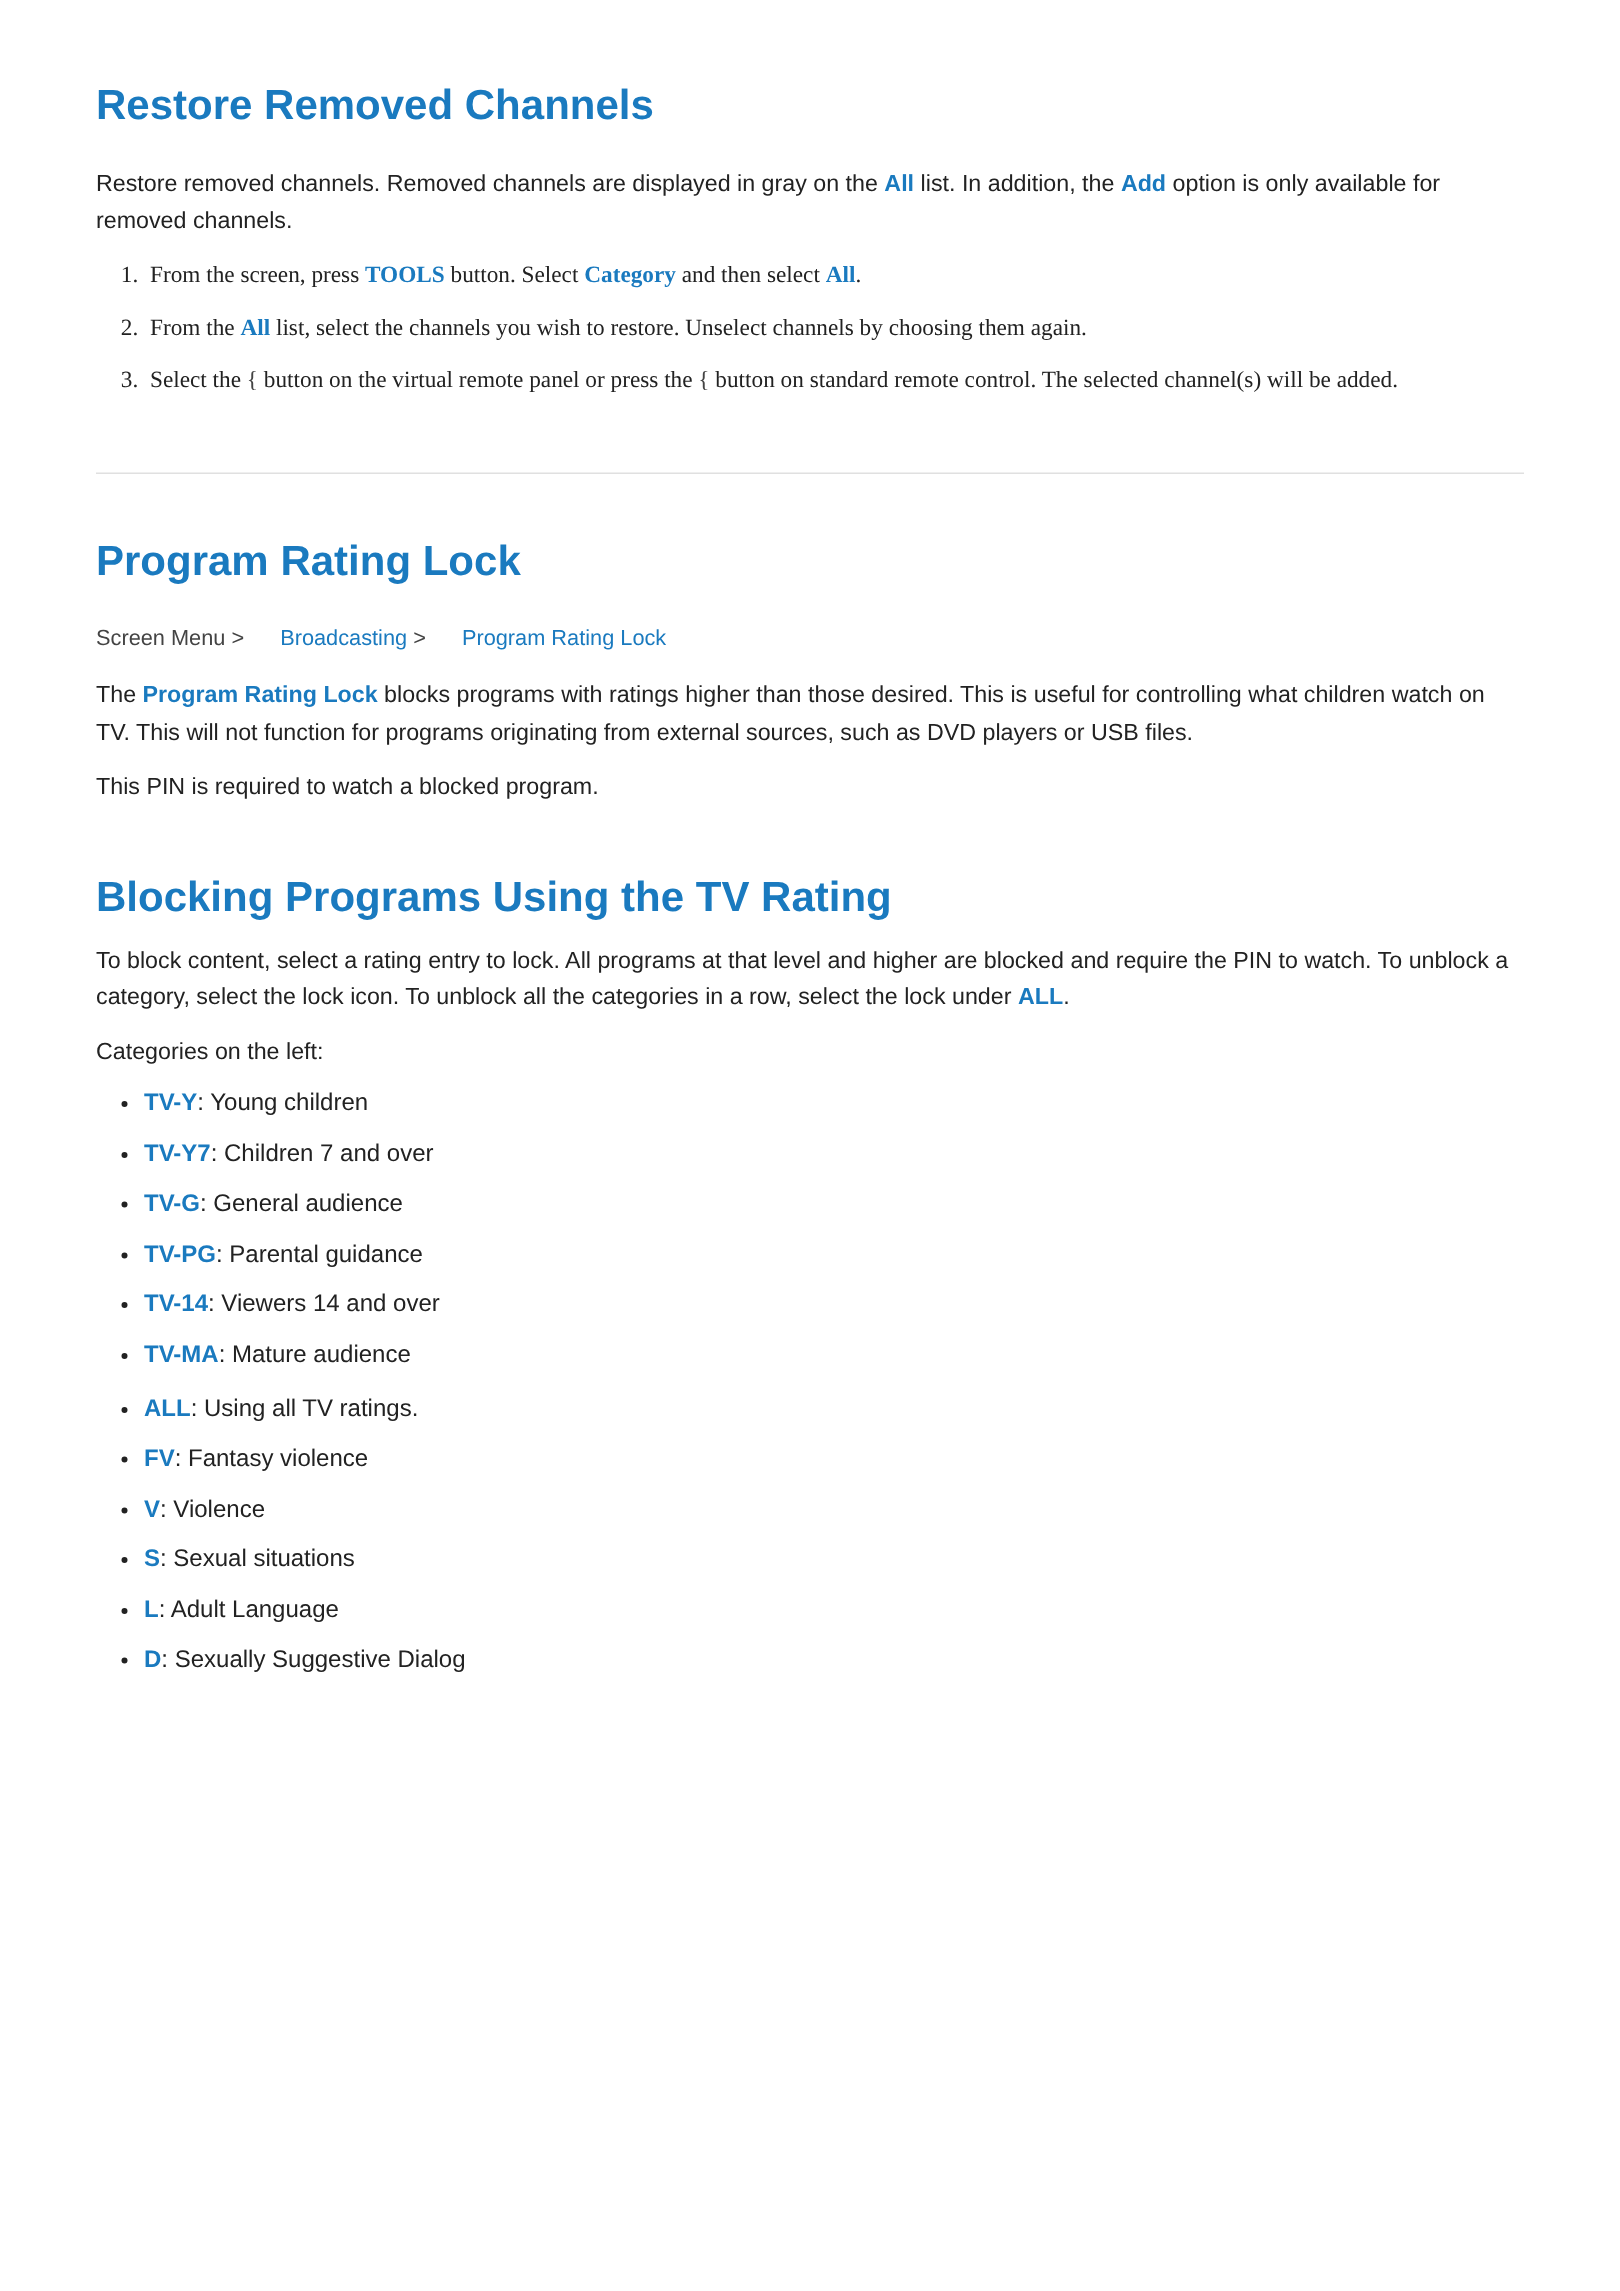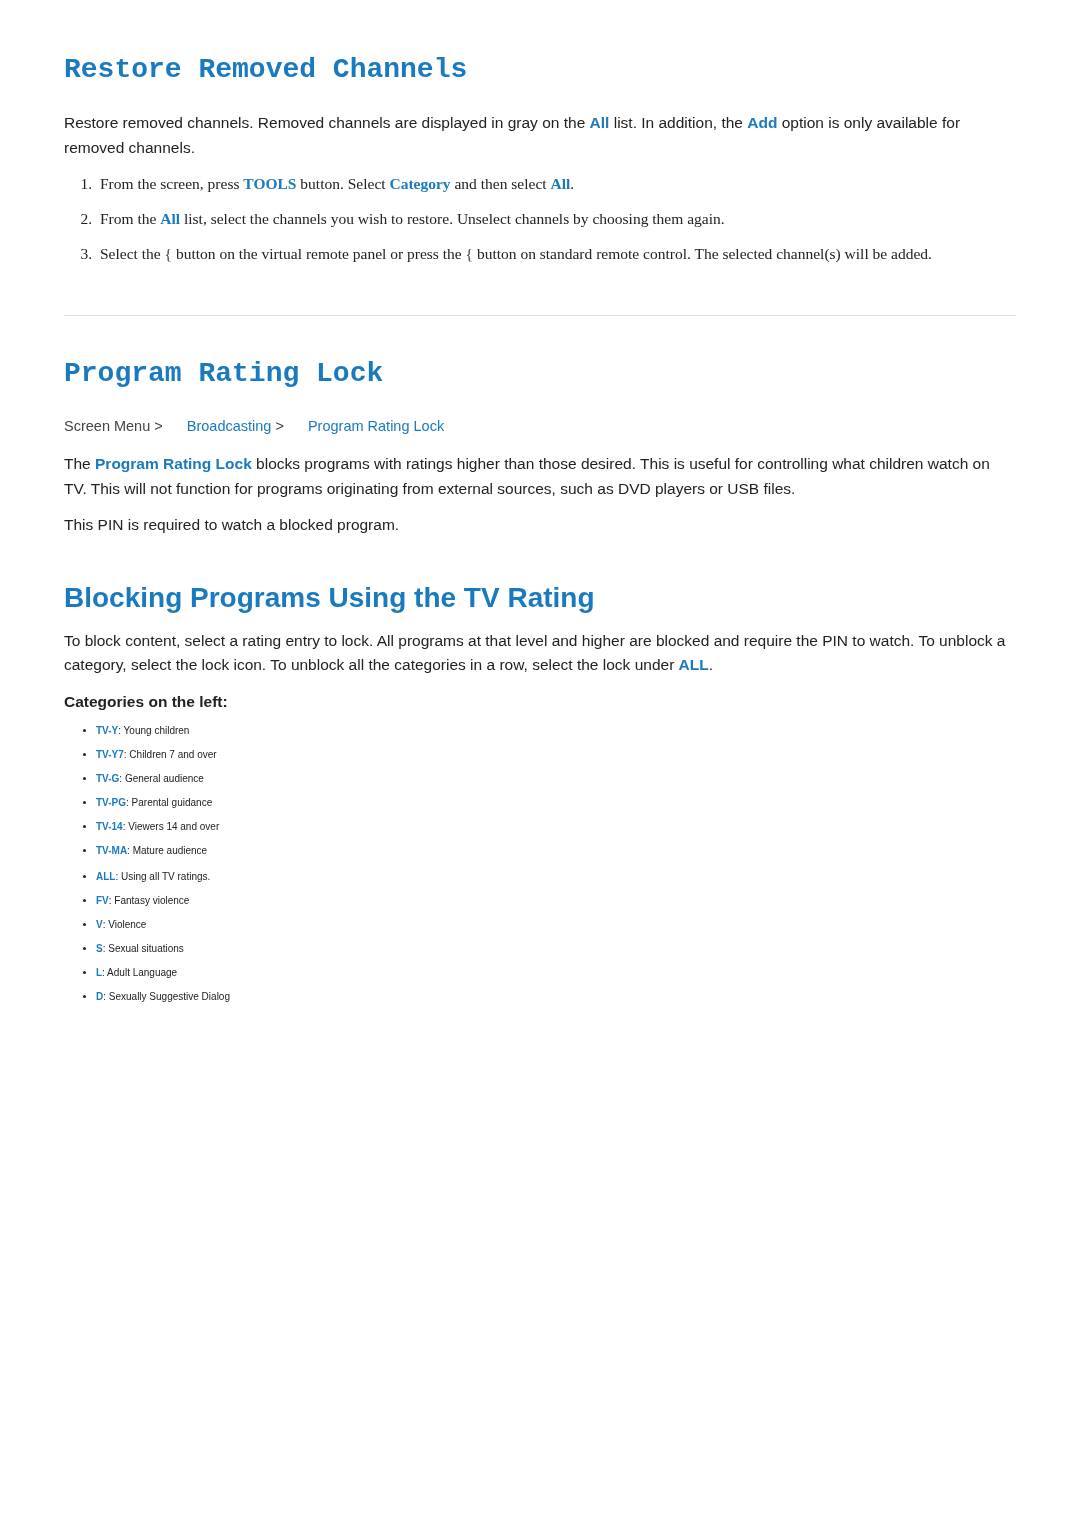--- a/index.html
+++ b/index.html
@@ -17,21 +17,20 @@
       width: 1080px;
       min-height: 1527px;
       padding: 48px 64px 80px 64px;
     }
 
     .section-title {
       font-size: 28px;
       font-weight: 600;
       color: #1a7abf;
       margin-bottom: 18px;
-      font-family: Liberation Mono, monospace;
     }
 
     .subsection-title {
       font-size: 28px;
       font-weight: 700;
       color: #1a7abf;
       margin-bottom: 8px;
     }
 
     .section {
@@ -73,26 +72,26 @@
       font-family: Liberation Serif, serif;
     }
 
     ul {
       margin-left: 32px;
       margin-bottom: 10px;
       list-style: disc;
     }
 
     ul li {
-      font-size: 10px;
+      font-size: 16px;
       margin-bottom: 8px;
     }
 
     .categories-label {
-      font-weight: 700;
+      font-weight: 400;
       font-size: 15.5px;
       margin-bottom: 8px;
       margin-top: 4px;
       color: #222;
     }
 
     .divider {
       border: none;
       border-top: 1px solid #e0e0e0;
       margin: 36px 0;

